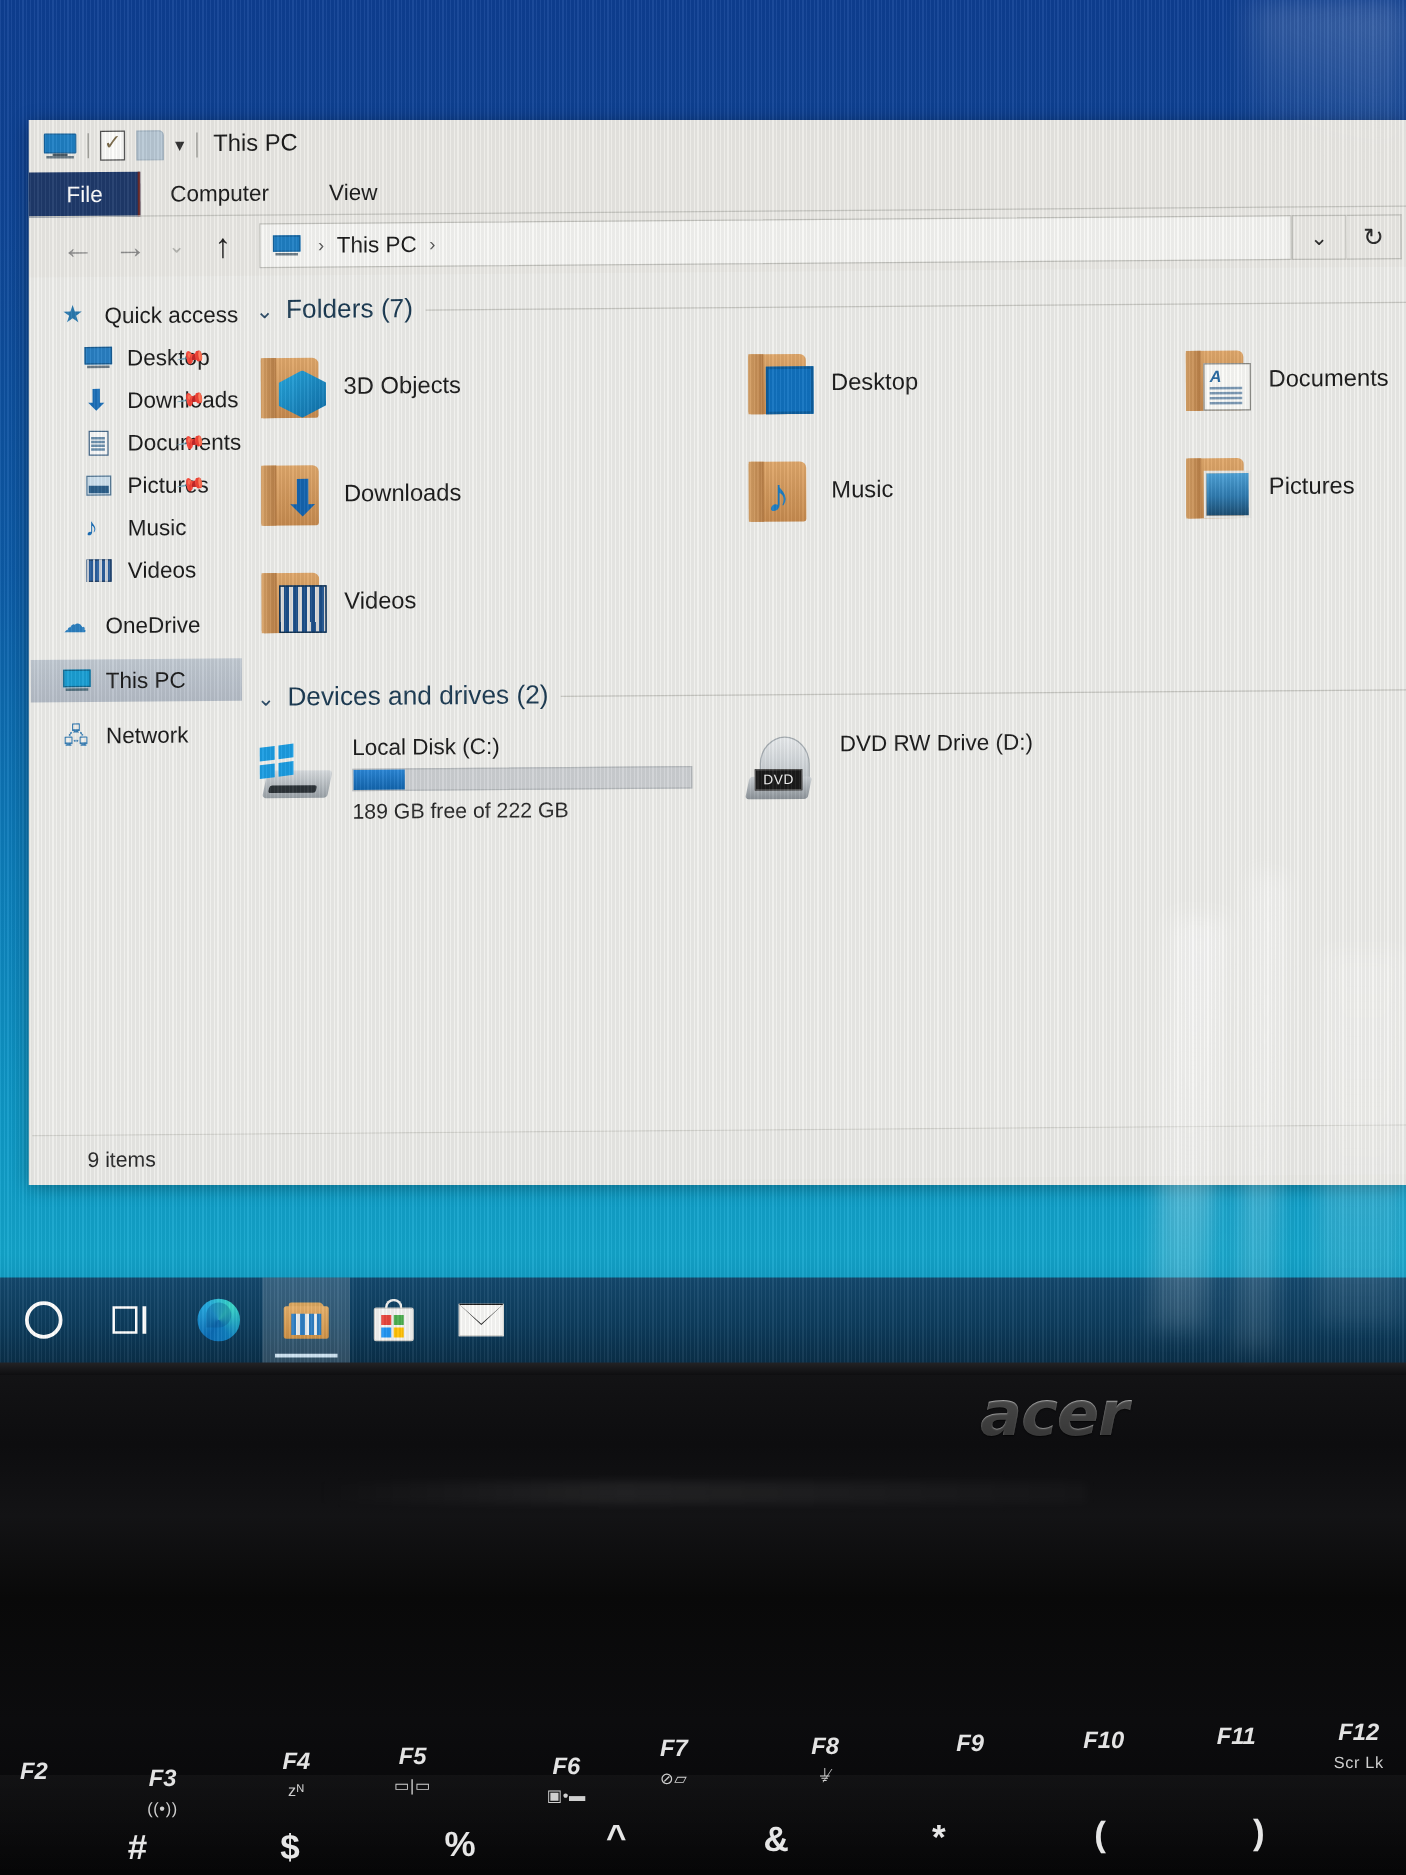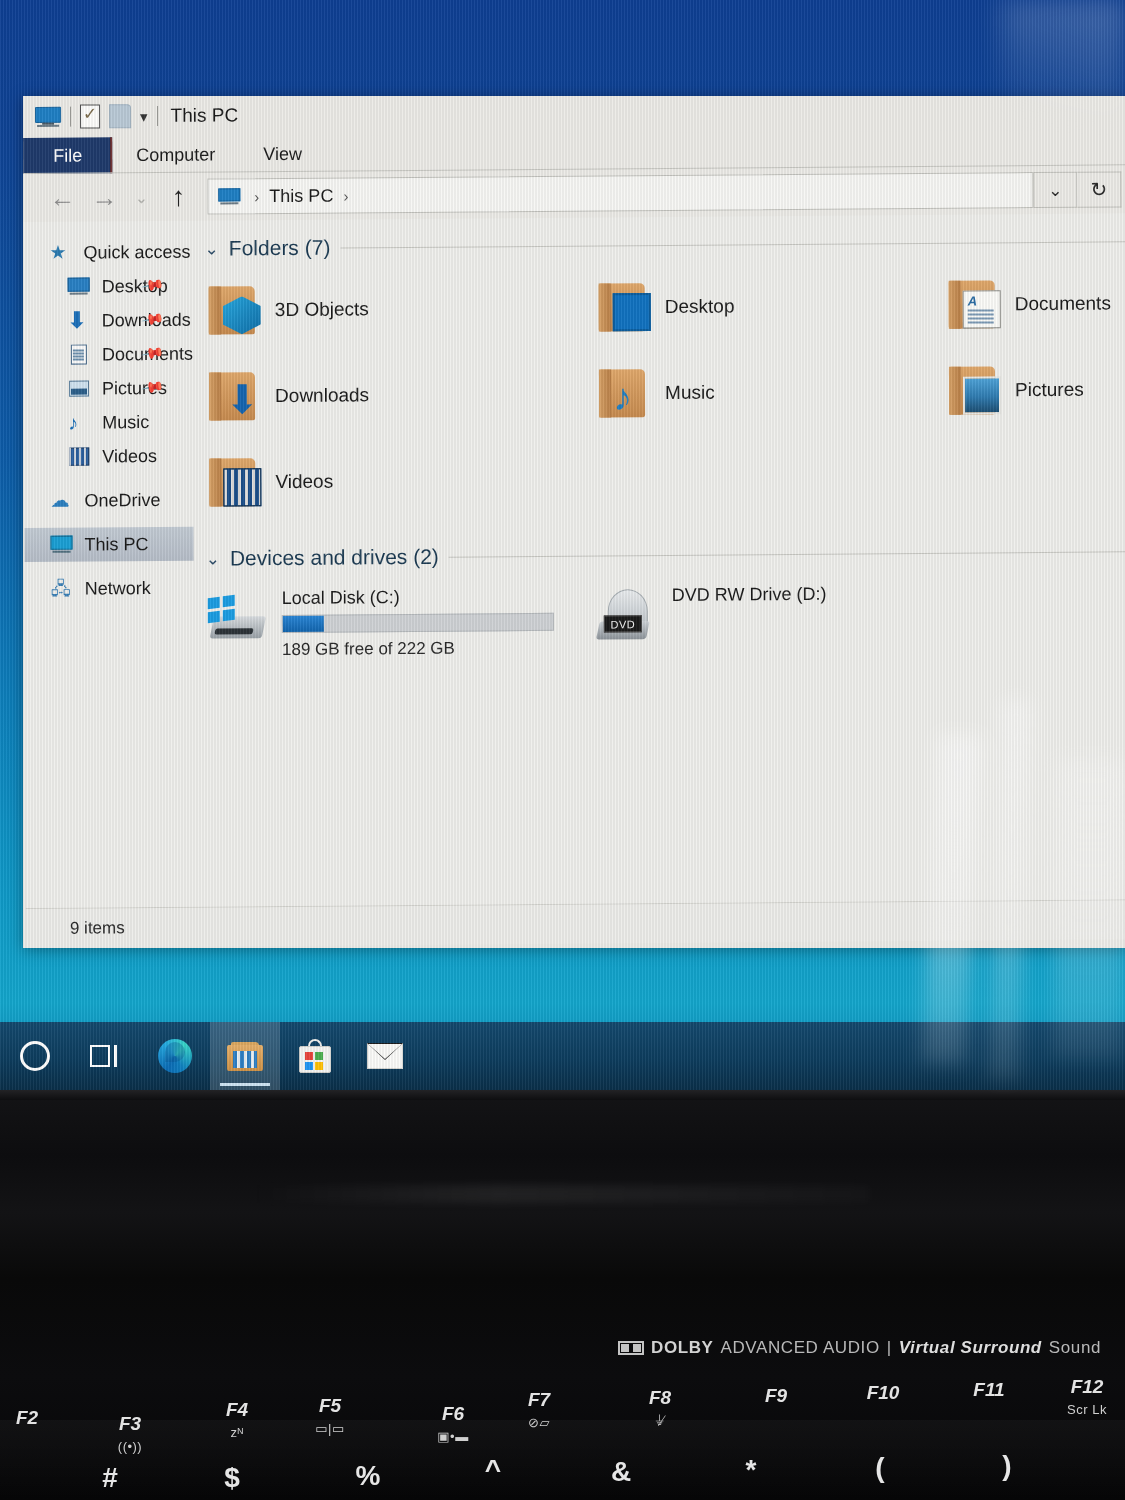--- a/index.html
+++ b/index.html
@@ -529,29 +529,22 @@
   <div id="scanlines"></div>
   <div class="glare" id="glare1"></div>
   <div class="glare" id="glare2"></div>
   <div class="glare" id="glare3"></div>
   <div id="glareTopR"></div>
 
   <div id="bezel-edge"></div>
   <div id="laptop"></div>
   <div id="hinge-shine"></div>
 
-
-  <div id="dolby">
-    <span class="dolby-mark"></span>
-    <span class="d-b">DOLBY</span>
-    <span>ADVANCED AUDIO</span>
-    <span>|</span>
-    <span class="d-i">Virtual Surround</span>
-    <span>Sound</span>
-  </div>
+  <div id="acer">acer</div>
+
 
   <div id="key-sheen"></div>
 
   <div id="keyrow">
     <span class="fkey" style="left:-18px;top:22px">
       <span>F2</span>
       <span class="fsub"></span>
     </span>
     <span class="fkey" style="left:85px;top:28px">
       <span>F3</span>

